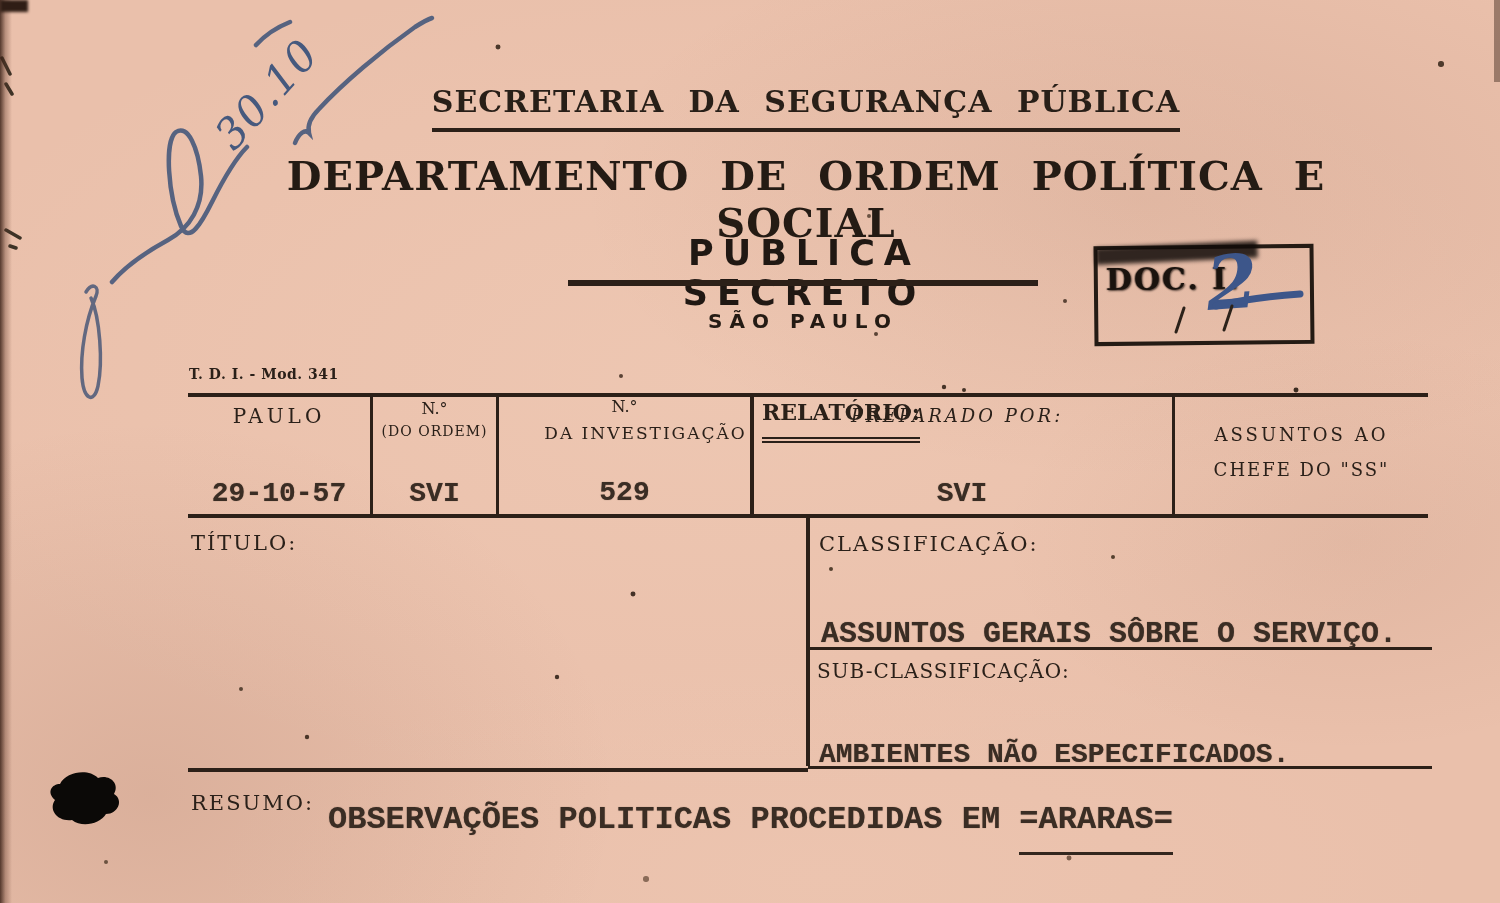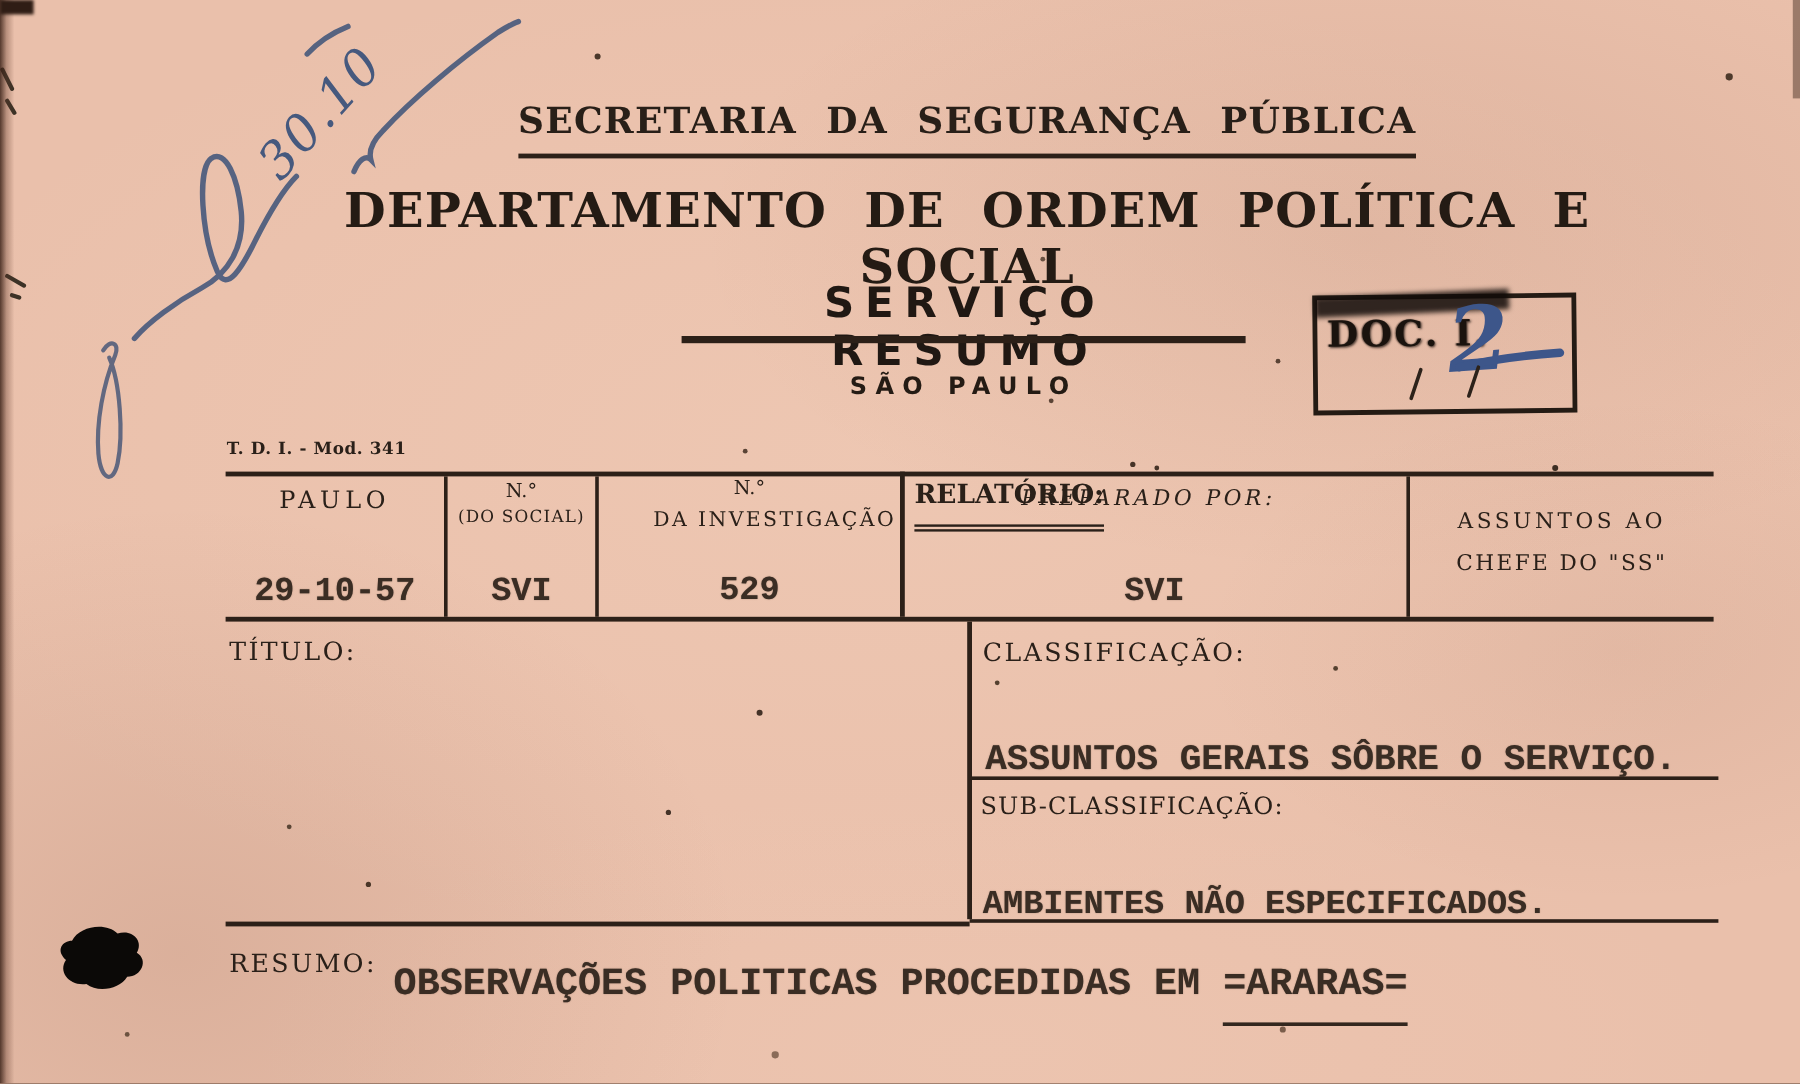--- a/index.html
+++ b/index.html
@@ -49,21 +49,21 @@
   svg{position:absolute;left:0;top:0;z-index:5;}
 </style>
 </head>
 <body>
 
 <div id="page">
 
   <div class="abs ctr h1">SECRETARIA DA SEGURANÇA PÚBLICA</div>
   <div class="abs line h1u"></div>
   <div class="abs ctr h2">DEPARTAMENTO DE ORDEM POLÍTICA E SOCIAL</div>
-  <div class="abs ctr h3">SERVIÇO RESUMO</div>
+  <div class="abs ctr h3">PÚBLICA SECRETO</div>
   <div class="abs line h3u"></div>
   <div class="abs ctr h4">SÃO PAULO</div>
 
   <div class="abs" id="stamp">
     <div class="smudge"></div>
     <div class="doclabel">DOC. I.</div>
   </div>
 
   <div class="abs tdi">T. D. I. - Mod. 341</div>
 
@@ -73,21 +73,21 @@
   <div class="abs line" style="left:808px;top:766px;width:624px;height:3px;"></div>
   <div class="abs line" style="left:808px;top:647px;width:624px;height:3px;"></div>
   <div class="abs line" style="left:370px;top:397px;width:3px;height:117px;"></div>
   <div class="abs line" style="left:496px;top:397px;width:3px;height:117px;"></div>
   <div class="abs line" style="left:750px;top:393px;width:4px;height:121px;"></div>
   <div class="abs line" style="left:1172px;top:397px;width:3px;height:117px;"></div>
   <div class="abs line" style="left:806px;top:518px;width:4px;height:248px;"></div>
 
   <div class="abs lab ctr" style="left:188px;width:182px;top:404px;font-size:20px;letter-spacing:4px;">PAULO</div>
   <div class="abs lab ctr" style="left:373px;width:123px;top:399px;font-size:16px;">N.°</div>
-  <div class="abs lab ctr" style="left:373px;width:123px;top:423px;font-size:14px;letter-spacing:1px;">(DO SOCIAL)</div>
+  <div class="abs lab ctr" style="left:373px;width:123px;top:423px;font-size:14px;letter-spacing:1px;">(DO ORDEM)</div>
   <div class="abs lab ctr" style="left:499px;width:251px;top:397px;font-size:16px;">N.°</div>
   <div class="abs lab ctr" style="left:499px;width:251px;top:423px;font-size:17px;letter-spacing:2px;margin-left:21px;">DA INVESTIGAÇÃO</div>
   <div class="abs lab" style="left:762px;top:399px;font-size:22px;"><span class="relat">RELATÓRIO:</span></div>
   <div class="abs lab" style="left:851px;top:405px;font-size:18px;letter-spacing:3px;font-style:italic;">PREPARADO POR:</div>
   <div class="abs lab ctr" style="left:1175px;width:253px;top:424px;font-size:18px;letter-spacing:3px;">ASSUNTOS AO</div>
   <div class="abs lab ctr" style="left:1175px;width:253px;top:459px;font-size:18px;letter-spacing:2px;">CHEFE DO "SS"</div>
 
   <div class="abs typed ctr" style="left:188px;width:182px;top:478px;font-size:28px;">29-10-57</div>
   <div class="abs typed ctr" style="left:373px;width:123px;top:478px;font-size:28px;">SVI</div>
   <div class="abs typed ctr" style="left:499px;width:251px;top:477px;font-size:28px;">529</div>

